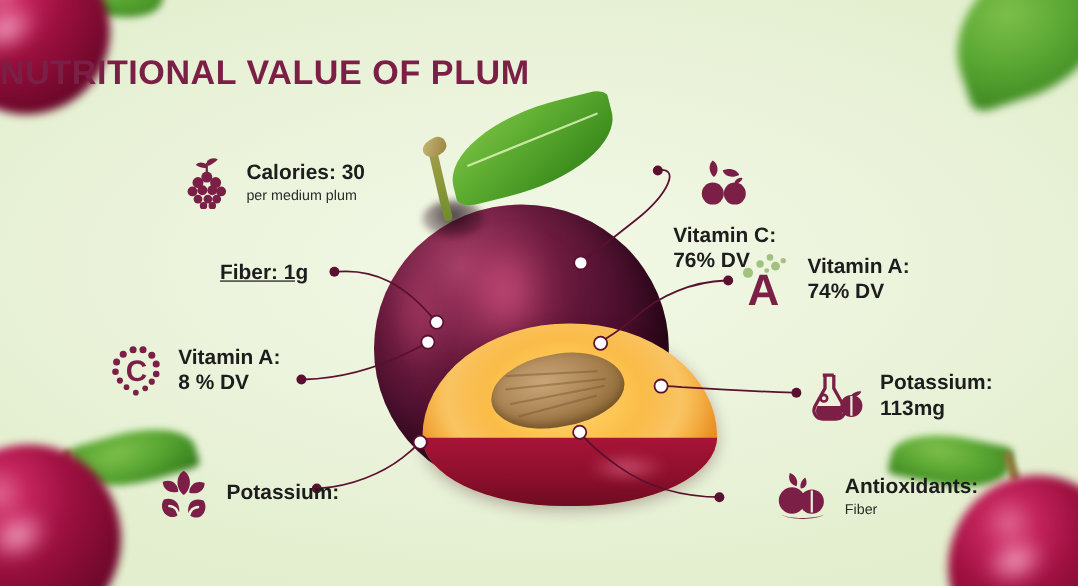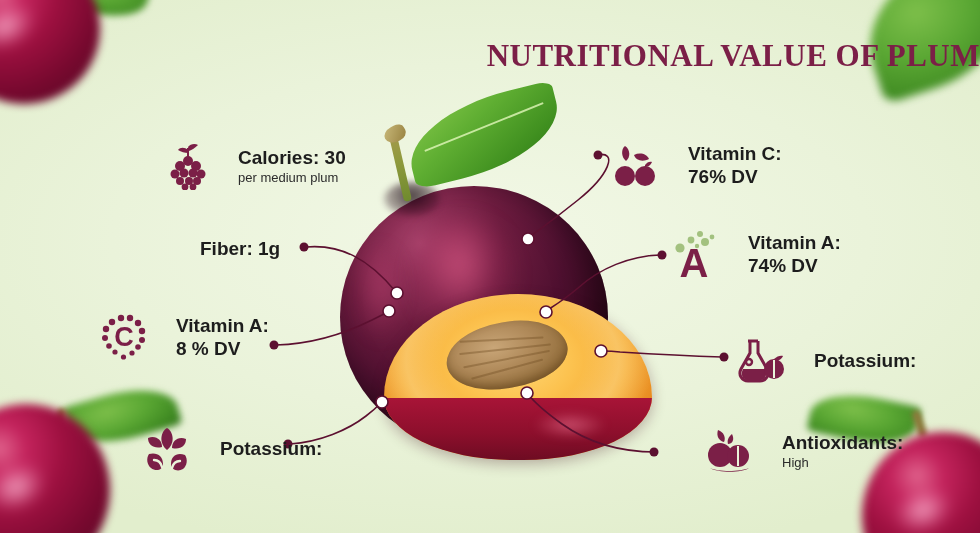--- a/index.html
+++ b/index.html
@@ -58,27 +58,26 @@
   
   #deco-br { right: -44px; top: 432px; width: 162px; height: 168px; }
   #deco-br .plum-gloss { left: 34px; top: 58px; width: 54px; height: 40px; transform: rotate(-22deg); }
   #deco-br-leaf { right: 62px; top: 396px; width: 108px; height: 46px;
     border-radius: 62% 8% 62% 8%; transform: rotate(12deg); }
   #deco-br-stem { right: 56px; top: 410px; width: 9px; height: 28px; background:#8a7a3a; filter: blur(2.6px); border-radius: 5px; transform: rotate(-18deg); }
 
   
   #page-title {
     position: absolute;
-    left: 0; right: 0; top: 38px;
-    text-align: right;
+    left: 0; right: 0; top: 48px;
+    text-align: left;
     color: #7b1f47;
     font-size: 31px;
     font-weight: bold;
     letter-spacing: 0.5px;
-    font-family: Liberation Serif, serif;
   }
 
   
   #fruit { position: absolute; left: 280px; top: 96px; width: 400px; height: 350px; }
 
   #plum-whole {
     position: absolute; left: 60px; top: 90px; width: 268px; height: 262px;
     border-radius: 50%;
     background:
       radial-gradient(circle at 30% 22%, #a8426b 0%, #8e2f56 12%, #6d1c3f 30%, #4f1030 52%, #39091f 76%, #280514 100%);
@@ -168,41 +167,41 @@
   }
 
   
   #connectors { position: absolute; left: 0; top: 0; width: 980px; height: 533px; }
 
   
   .label {
     position: absolute;
     display: flex;
     align-items: center;
-    gap: 28px;
+    gap: 14px;
   }
   .label-text { line-height: 1.2; }
   .label-title {
     color: #1d1d1d;
     font-size: 19px;
     font-weight: bold;
     white-space: nowrap;
   }
   .label-sub {
     color: #2b2b2b;
     font-size: 13px;
     white-space: nowrap;
   }
   .icon { flex: 0 0 auto; display: block; }
 
   #label-calories { left: 166px; top: 142px; }
-  #label-fiber    { left: 200px; top: 238px; }
+  #label-fiber    { left: 200px; top: 238px; text-decoration: underline; }
   #label-vita-l   { left: 100px; top: 312px; }
   #label-potassium-l { left: 142px; top: 424px; }
-  #label-vitc     { left: 612px; top: 142px; }
+  #label-vitc     { left: 612px; top: 142px; flex-direction: column; }
   #label-vita-r   { left: 672px; top: 230px; }
   #label-potassium-r { left: 734px; top: 336px; }
   #label-antiox   { left: 704px; top: 428px; }
 </style>
 </head>
 <body>
 
 <div id="infographic">
 
   <div class="deco leaf-blob" id="deco-tl-leaf"></div>
@@ -398,33 +397,34 @@
       <path d="M9 33 L31 33 C34 39 31 44 26 44 L14 44 C9 44 6 39 9 33 Z" fill="#7b1f47"></path>
       <circle cx="15" cy="26" r="3" fill="none" stroke="#7b1f47" stroke-width="2.4"></circle>
       <g>
         <circle cx="40" cy="33" r="10" fill="#7b1f47"></circle>
         <path d="M40 23 C43 20 47 19 49 20 C48 23 44 25 41 25 Z" fill="#7b1f47"></path>
         <path d="M40 24 L40 42" stroke="#eaf3da" stroke-width="2"></path>
       </g>
     </svg>
     <div class="label-text">
       <div class="label-title">Potassium:</div>
+      <div class="label-title">113mg</div>
     </div>
   </div>
 
   <div class="label" id="label-antiox">
     <svg class="icon" width="50" height="46" viewBox="0 0 50 46">
       <g fill="#7b1f47">
         <path d="M14 2 C20 4 22 10 20 14 C15 13 12 8 14 2 Z"></path>
         <path d="M28 6 C24 9 23 13 24 16 C28 16 31 12 28 6 Z"></path>
         <circle cx="16" cy="27" r="12"></circle>
         <circle cx="34" cy="28" r="11"></circle>
         <path d="M6 40 C14 44 36 44 45 40 C38 45 14 45 6 40 Z"></path>
         <path d="M34 18 L34 38" stroke="#eaf3da" stroke-width="2" fill="none"></path>
       </g>
     </svg>
     <div class="label-text">
       <div class="label-title">Antioxidants:</div>
-      <div class="label-sub">High</div>
+      <div class="label-sub">Fiber</div>
     </div>
   </div>
 
 </div>
 
 </body></html>

